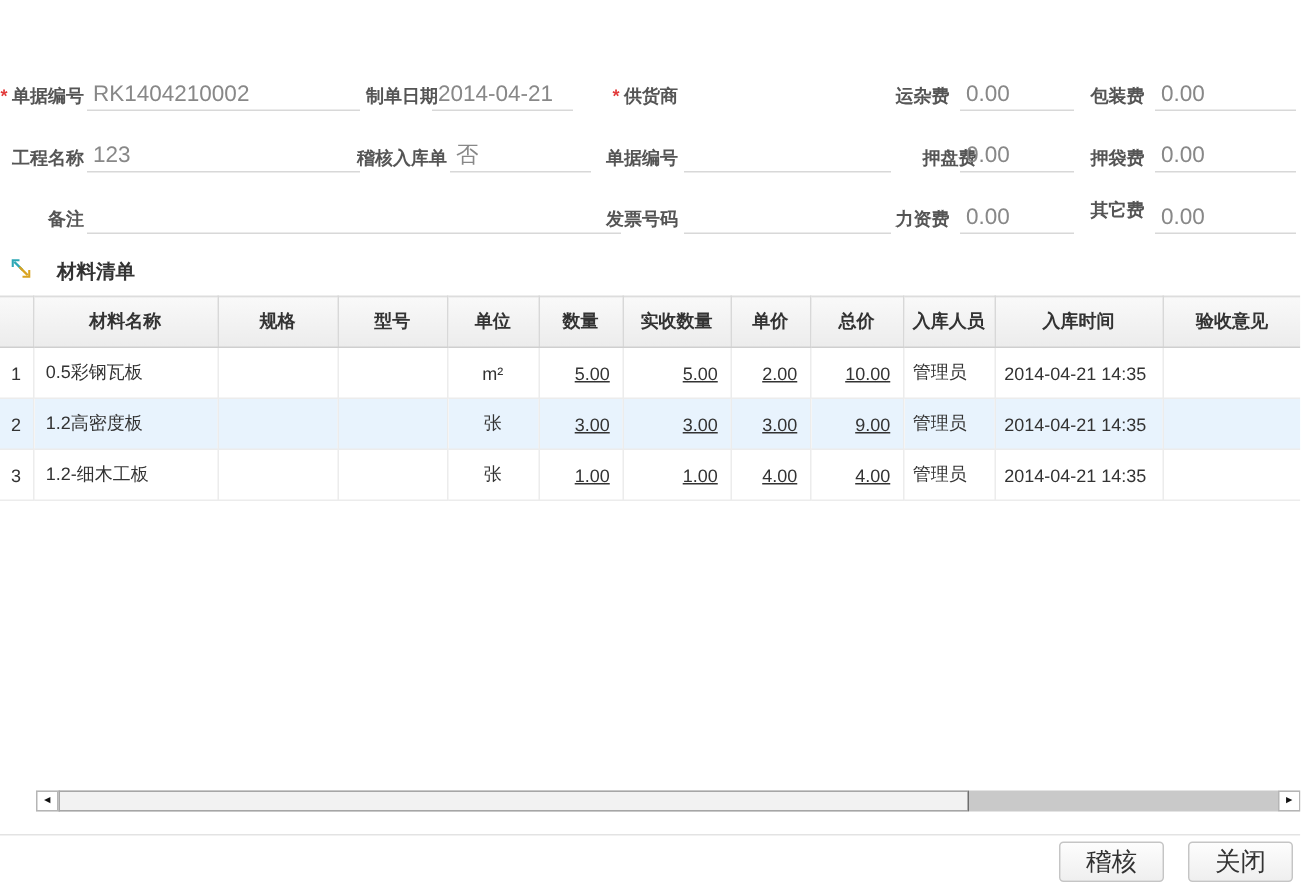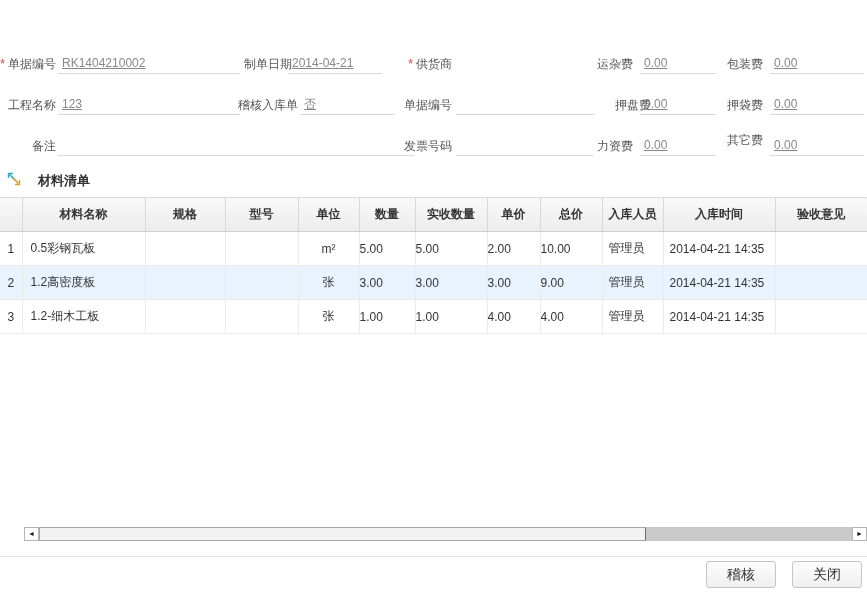--- a/index.html
+++ b/index.html
@@ -5,56 +5,56 @@
   html,body{margin:0;padding:0;background:#fff;}
   body{font-family:"Liberation Sans","DejaVu Sans",sans-serif;}
   .dialog{position:relative;width:867px;height:592px;background:#fff;overflow:hidden;}
 
   
   .titlebar{position:absolute;top:0;left:0;right:0;height:28px;background:#fff;border-bottom:1px solid #e2e2e2;}
   .title{position:absolute;left:60px;top:7px;font-size:13px;font-weight:bold;color:#333;white-space:nowrap;}
   .close-x{position:absolute;right:8px;top:2px;width:20px;height:20px;font-size:17px;line-height:20px;text-align:center;color:#777;cursor:pointer;}
 
   
-  .f-label{position:absolute;font-size:12px;color:#555;text-align:right;white-space:nowrap;line-height:16px;}
+  .f-label{position:absolute;font-size:12px;color:#555;text-align:right;white-space:nowrap;line-height:16px;font-weight:bold;}
   .req{font-style:normal;color:#e23b3b;margin-right:3px;}
-  .f-input{position:absolute;height:20px;line-height:20px;border-bottom:1px solid #d8d8d8;font-size:12px;color:#888;padding-left:4px;white-space:nowrap;overflow:hidden;cursor:text;text-decoration:underline;}
+  .f-input{position:absolute;height:20px;line-height:20px;border-bottom:1px solid #d8d8d8;font-size:15px;color:#888;padding-left:4px;white-space:nowrap;overflow:hidden;cursor:text;}
 
   
   .section-icon{position:absolute;left:6px;top:171px;width:16px;height:16px;cursor:pointer;}
   .section-title{position:absolute;left:38px;top:172px;font-size:13px;font-weight:bold;color:#333;}
 
   
   table.grid{position:absolute;left:0;top:197px;width:867px;border-collapse:collapse;table-layout:fixed;}
   table.grid th{height:33px;background:linear-gradient(#f9f9f9,#ececec);border-top:1px solid #ddd;
     border-bottom:1px solid #cfcfcf;border-right:1px solid #d8d8d8;font-size:12px;font-weight:bold;
     color:#333;text-align:center;padding:0;overflow:hidden;white-space:nowrap;}
   table.grid td{height:33px;font-size:12px;color:#333;background:#fff;border-bottom:1px solid #ececec;
     border-right:1px solid #ececec;padding:0;overflow:hidden;white-space:nowrap;}
   table.grid th:last-child,table.grid td:last-child{border-right:none;}
   tr.selected td{background:#e8f3fd;}
   .c-num{text-align:center;color:#555;}
   .c-left{text-align:left;padding-left:8px !important;}
   .c-pleft{text-align:left;padding-left:6px !important;}
   .c-center{text-align:center;}
-  .c-right{padding-right:8px !important;}
+  .c-right{text-align:right;padding-right:8px !important;text-decoration:underline;}
 
   
   .hscroll{position:absolute;left:24px;top:527px;width:843px;height:14px;background:#c9c9c9;}
   .sb-btn{position:absolute;top:0;width:15px;height:14px;background:#fff;border:1px solid #b5b5b5;
     box-sizing:border-box;font-size:7px;line-height:12px;text-align:center;color:#111;cursor:pointer;}
   .sb-left{left:0;}
   .sb-right{right:0;}
   .sb-thumb{position:absolute;left:15px;top:0;width:607px;height:14px;background:#f2f2f2;
     border:1px solid #a6a6a6;border-right-color:#6e6e6e;box-sizing:border-box;cursor:pointer;}
 
   
   .footer-line{position:absolute;left:0;top:556px;width:867px;height:0;border-top:1px solid #e3e3e3;}
   .btn{position:absolute;top:561px;width:70px;height:27px;box-sizing:border-box;border:1px solid #c5c5c5;
-    border-radius:3px;background:linear-gradient(#fdfdfd,#efefef);font-size:14px;color:#333;
+    border-radius:3px;background:linear-gradient(#fdfdfd,#efefef);font-size:17px;color:#333;
     text-align:center;line-height:25px;cursor:pointer;}
 </style>
 </head>
 <body>
 
 <div class="dialog">
 
 
   <span class="f-label" style="left:0;top:56px;width:56px;"><i class="req">*</i><span>单据编号</span></span>
   <div class="f-input" style="left:58px;top:53px;width:178px;">RK1404210002</div>

